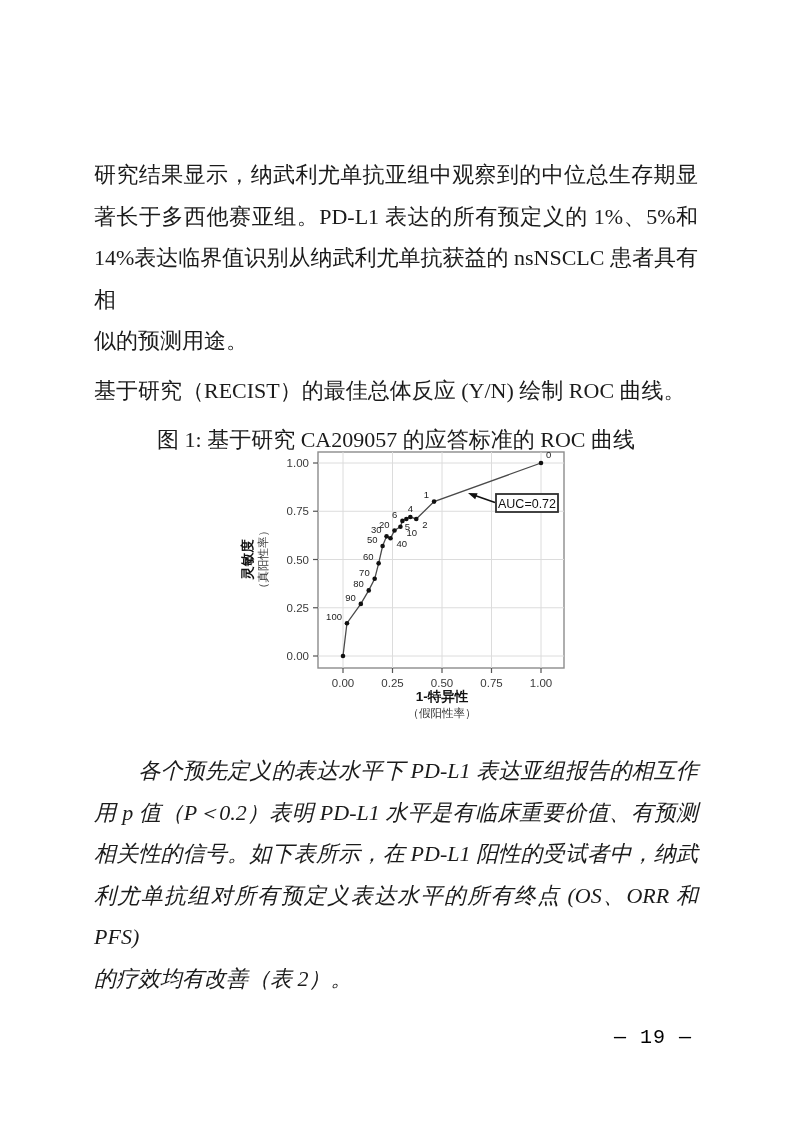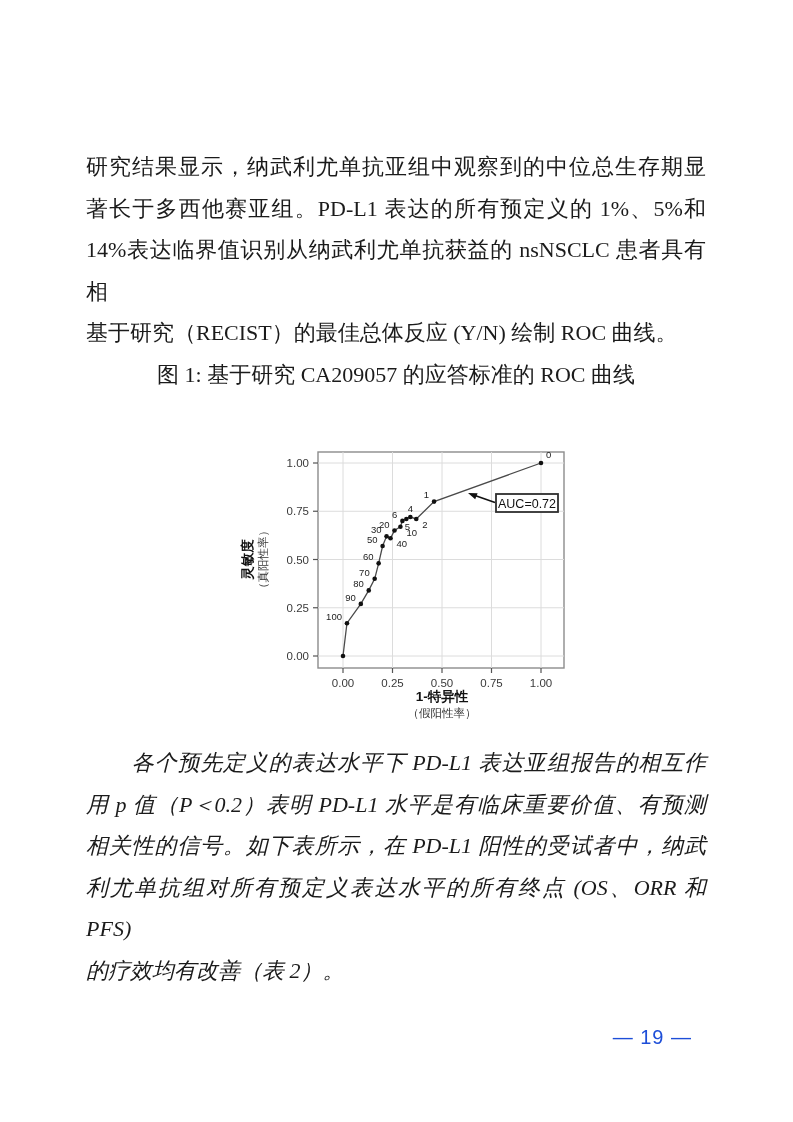--- a/index.html
+++ b/index.html
@@ -10,47 +10,48 @@
     overflow:hidden;
     font-family:"Liberation Serif","DejaVu Serif",serif;
     color:#1b1b1b;
   }
   .textblock{
     position:absolute;left:86px;width:620px;
     font-size:22px;line-height:41.5px;
   }
   .tb1{top:146px;}
   .tb2{top:742px;font-style:italic;}
-  .para{margin:0;}
+  .para{margin:8px;}
   .line{white-space:pre-wrap;}
   .line.j{text-align:justify;text-align-last:justify;}
   .caption{text-align:center;}
   .chartbox{position:absolute;left:240px;top:443px;width:370px;height:285px;margin:0;}
   .pagenum{
     position:absolute;top:1026px;right:101px;
-    font-size:20px;letter-spacing:1px;color:#1d4ed8;
-    font-family:Liberation Sans, sans-serif;
+    font-size:20px;letter-spacing:1px;color:#000000;
+    font-family:Liberation Mono, monospace;
   }
   
   .tick{font:11.5px "Liberation Sans",sans-serif;fill:#3a3a3a;}
   .ptlabel{font:9.5px "Liberation Sans",sans-serif;fill:#222;}
   .axis-title{font:bold 13.5px "Liberation Sans",sans-serif;fill:#111;}
   .axis-sub{font:11.5px "Liberation Sans",sans-serif;fill:#333;}
   .auc{font:12.5px "Liberation Sans",sans-serif;fill:#111;}
 </style>
 </head>
 <body>
 
 <div class="page">
 
   <div class="textblock tb1">
     <div class="para">
         <div class="line j">研究结果显示，纳武利尤单抗亚组中观察到的中位总生存期显</div>
         <div class="line j">著长于多西他赛亚组。PD-L1 表达的所有预定义的 1%、5%和</div>
         <div class="line j">14%表达临界值识别从纳武利尤单抗获益的 nsNSCLC 患者具有相</div>
+        <div class="line">似的预测用途。</div>
       </div>
     <div class="para">
         <div class="line">基于研究（RECIST）的最佳总体反应 (Y/N) 绘制 ROC 曲线。</div>
       </div>
     <div class="caption">图 1: 基于研究 CA209057 的应答标准的 ROC 曲线</div>
   </div>
 
   <figure class="chartbox">
     <svg id="roc-svg" width="370" height="285" viewBox="0 0 370 285">
         <rect x="78" y="9" width="246" height="216" fill="#ffffff" stroke="#8c8c8c" stroke-width="1.4"></rect>

